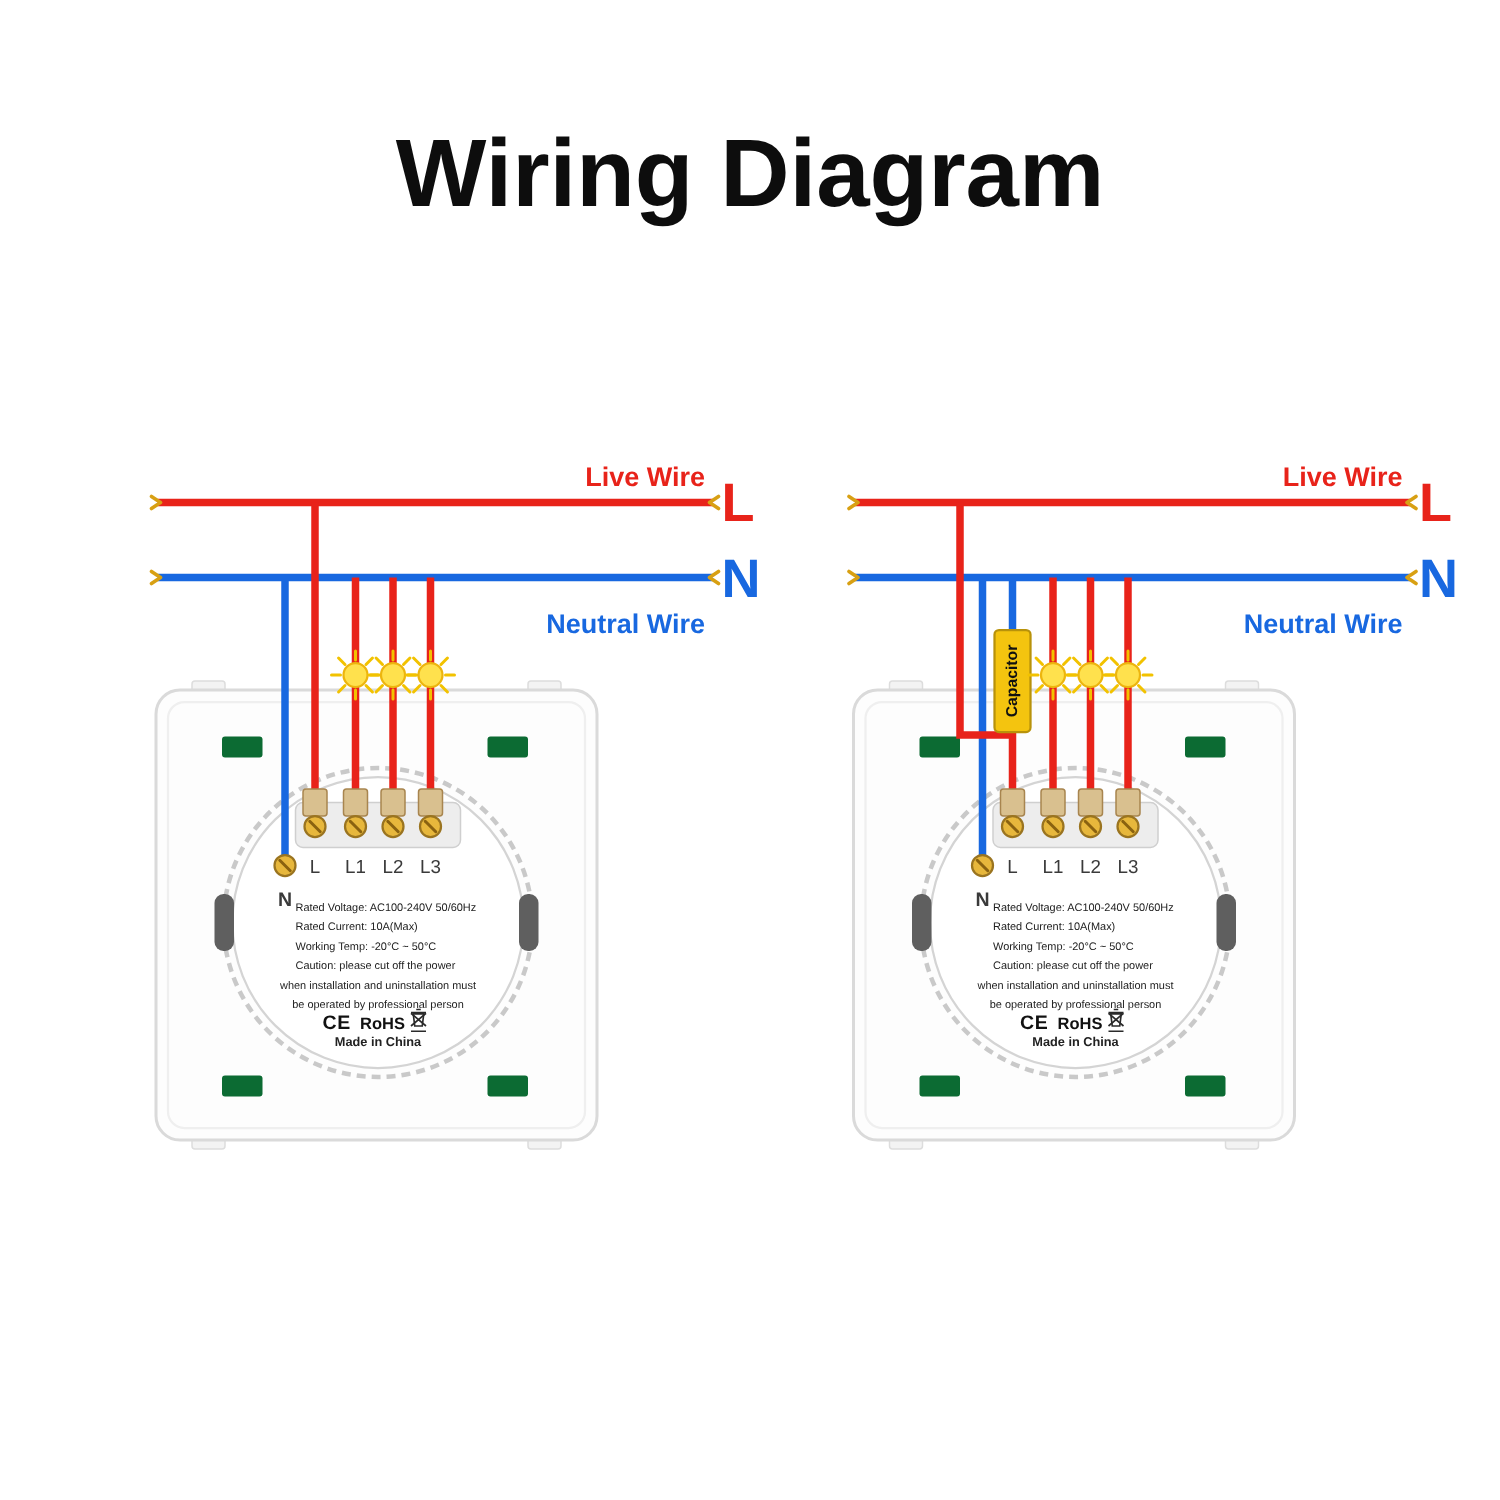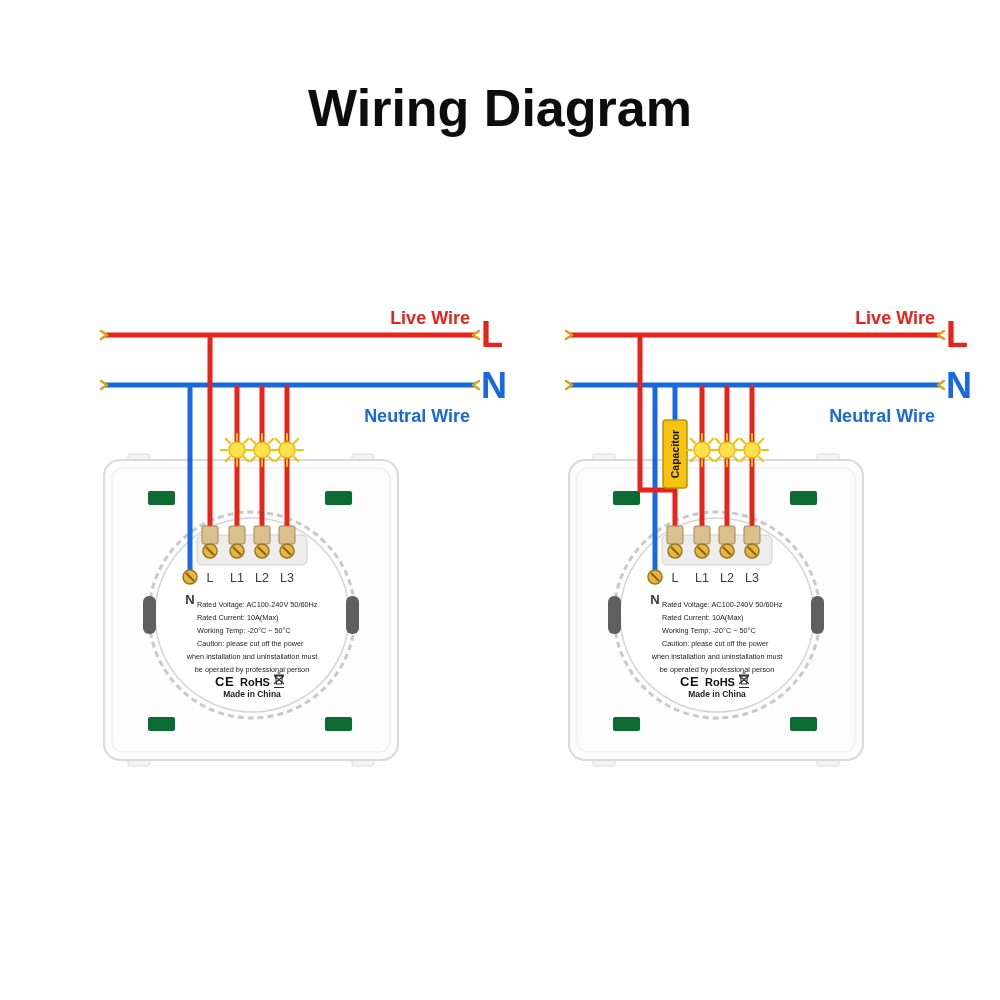--- a/index.html
+++ b/index.html
@@ -2,21 +2,21 @@
 <html><head>
 <meta charset="utf-8">
 <style>
   html,body{margin:0;padding:0;}
   body{
     width:1000px;height:1000px;position:relative;background:#ffffff;
     font-family:"Liberation Sans",sans-serif;overflow:hidden;
   }
   #title{
     position:absolute;top:78px;left:0;width:1000px;margin:0;
-    text-align:center;font-size:52px;font-weight:700;color:#0d0d0d;
+    text-align:center;font-size:64px;font-weight:700;color:#0d0d0d;
     font-family:"Liberation Sans",sans-serif;letter-spacing:0;
   }
   #diagram{position:absolute;top:300px;left:0;}
   svg text{font-family:"Liberation Sans",sans-serif;}
 
   .line-live{stroke:#e8231a;stroke-width:5;fill:none;}
   .line-neutral{stroke:#1868e0;stroke-width:5;fill:none;}
   .feed{fill:none;stroke:#e8231a;stroke-width:5;stroke-linejoin:miter;}
   .prong{stroke:#d8a013;stroke-width:2.4;stroke-linecap:round;fill:none;}
   .big-letter{font-size:36px;font-weight:700;}

